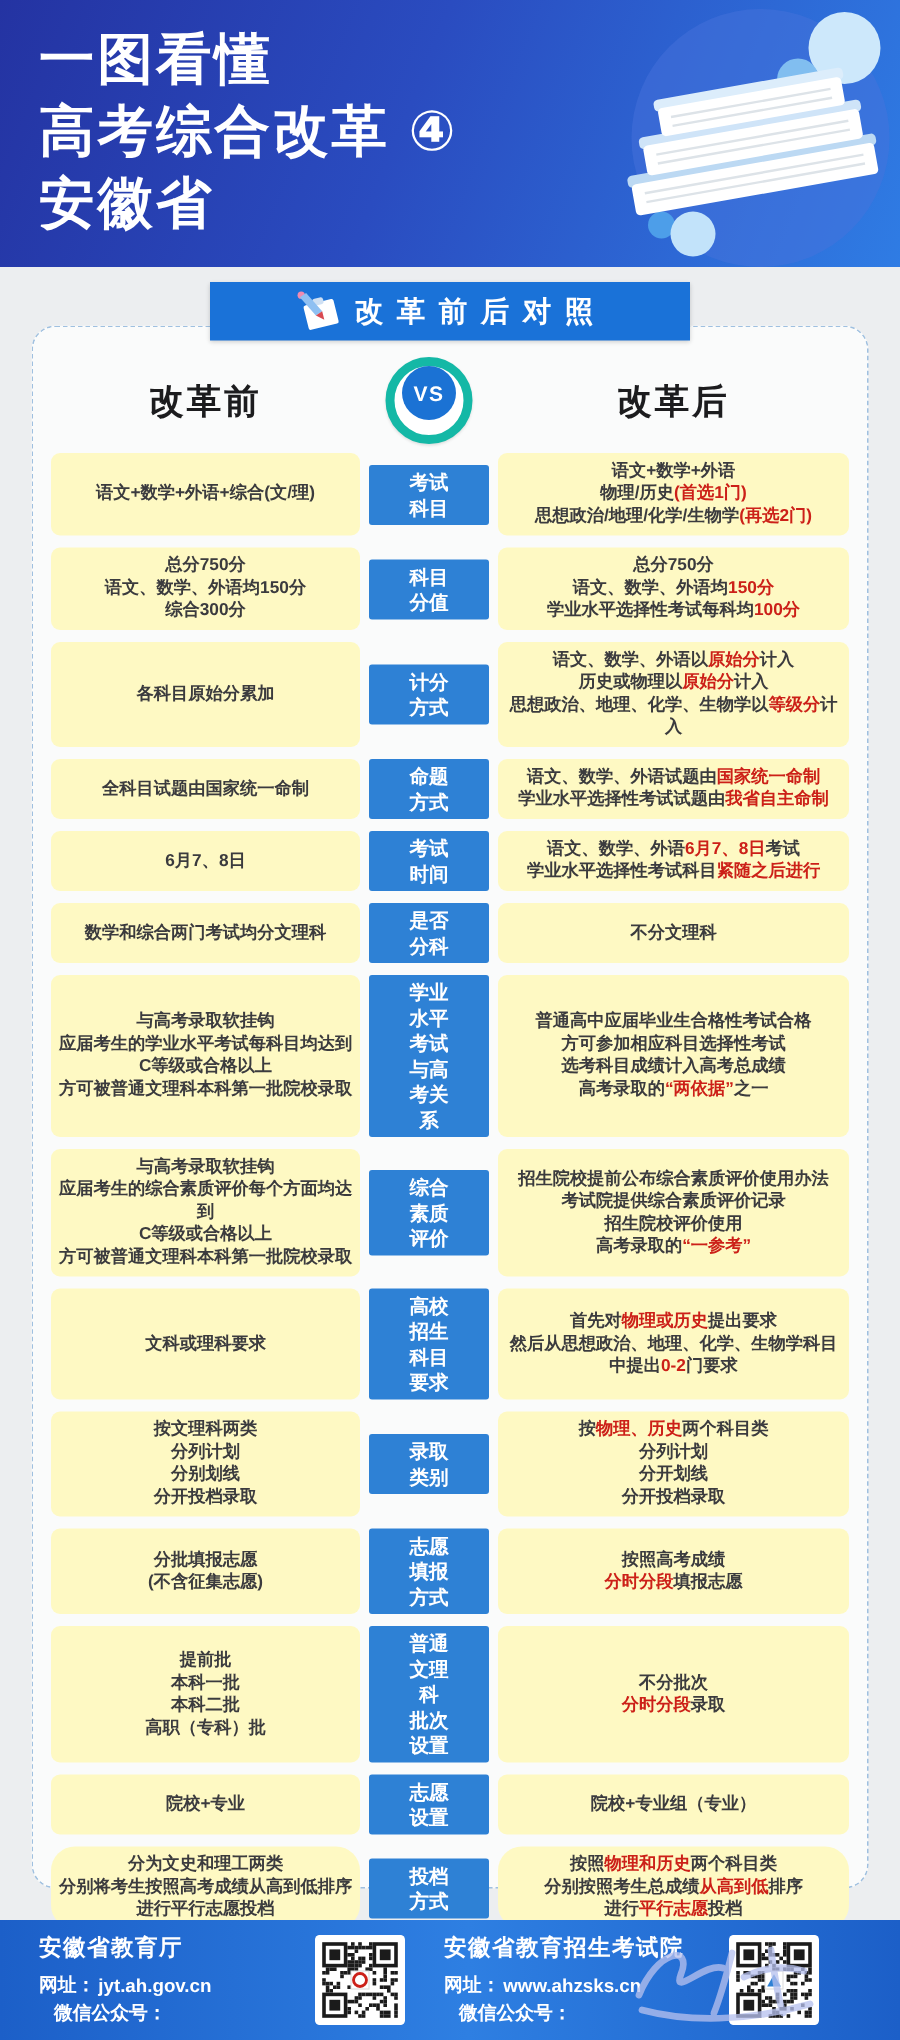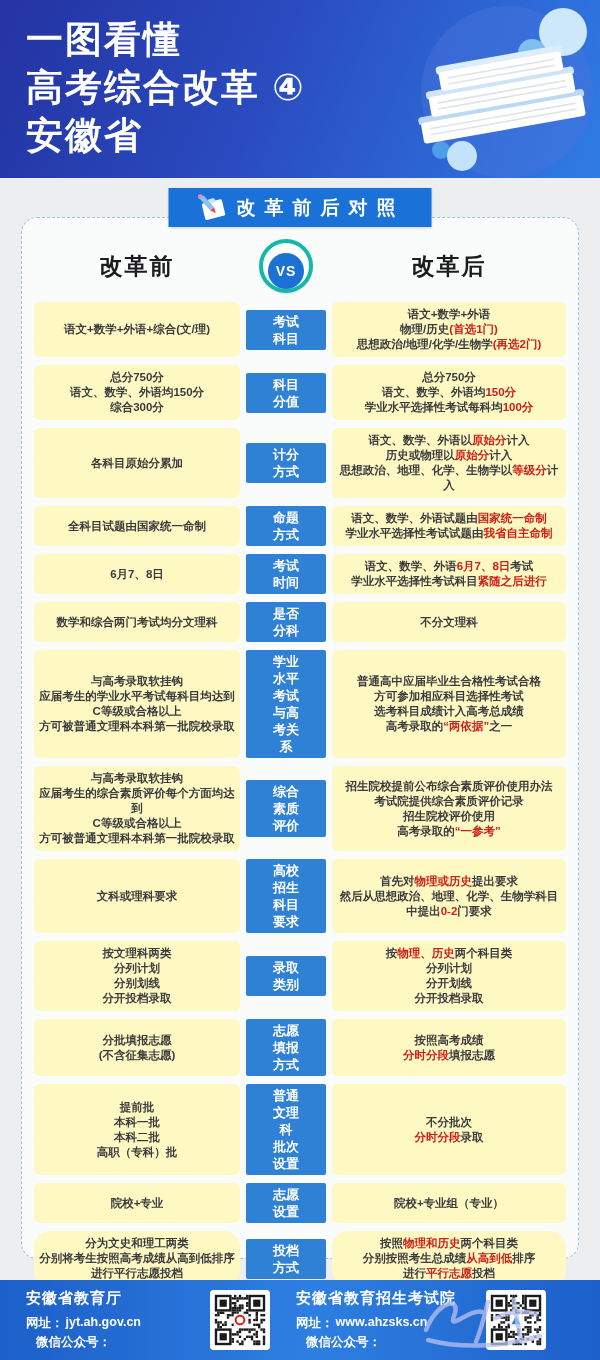--- a/index.html
+++ b/index.html
@@ -7,47 +7,47 @@
   .page{position:relative;width:600px;height:1360px;overflow:hidden;}
 
   
   .header{position:relative;height:178px;background:linear-gradient(112deg,#2433a2 0%,#2a4cc0 45%,#2f7ce4 100%);overflow:hidden;}
   .title{position:absolute;left:26px;top:16px;color:#fff;font-weight:bold;font-size:37px;line-height:48px;letter-spacing:2px;z-index:2;}
   .header-art{position:absolute;right:0;top:0;width:245px;height:178px;}
 
   
   .middle{position:relative;height:1102px;background:#eceef0;}
   .banner{position:absolute;left:50%;top:10px;transform:translateX(-50%);z-index:3;
-    width:263px;height:39px;background:#1a72d8;color:#fff;display:flex;align-items:center;justify-content:center;
+    width:320px;height:39px;background:#1a72d8;color:#fff;display:flex;align-items:center;justify-content:center;
     font-size:19px;font-weight:bold;box-shadow:0 1px 3px rgba(0,0,0,.18);}
   .banner-text{letter-spacing:9px;text-indent:9px;}
   .card{position:absolute;top:39px;left:21px;right:21px;height:1042px;background:#fafbfb;
     border:1px dashed #9fc0e0;border-radius:16px;box-sizing:border-box;
     padding:12px 12px 12px;display:flex;flex-direction:column;gap:8px;}
   .head-row{flex:none;display:grid;grid-template-columns:206px 80px 1fr;gap:6px;align-items:center;height:56px;margin-top:8px;}
   .head-cell{text-align:center;font-size:23px;font-weight:bold;color:#1c1c1e;letter-spacing:2px;}
-  .vs-badge{width:46px;height:46px;margin:0 auto;border-radius:50%;background:#fff;border:4px solid #14b8a6;display:flex;align-items:flex-end;justify-content:center;box-shadow:0 1px 2px rgba(0,0,0,.12);}
+  .vs-badge{width:46px;height:46px;margin:0 auto;border-radius:50%;background:#fff;border:6px solid #14b8a6;display:flex;align-items:flex-start;justify-content:center;box-shadow:0 1px 2px rgba(0,0,0,.12);}
   .vs-inner{width:36px;height:36px;border-radius:50%;background:#1b72d4;color:#fff;font-weight:bold;font-size:14px;display:flex;align-items:center;justify-content:center;letter-spacing:1px;}
   .rows{flex:1;display:flex;flex-direction:column;gap:8px;}
   .row{flex:1 1 auto;display:grid;grid-template-columns:206px 80px 1fr;gap:6px;align-items:stretch;}
   .cell{background:#fef9c3;border-radius:6px;display:flex;flex-direction:column;justify-content:center;align-items:center;
     text-align:center;font-size:11.5px;line-height:15px;color:#3b3b3e;font-weight:600;padding:5px 3px;}
   .rows .row:last-child .cell{border-radius:16px;}
   .mid{display:flex;align-items:center;justify-content:center;}
   .cat{background:#2e81d5;color:#fff;font-size:13px;line-height:17px;font-weight:bold;padding:3px 21px;border-radius:2px;text-align:center;}
   .red{color:#cc2018;font-weight:bold;}
 
   
   .footer{position:relative;height:80px;background:linear-gradient(90deg,#1c5fc8 0%,#2e7fe2 52%,#1c5fc8 100%);
     display:flex;align-items:center;padding:0 14px;box-sizing:border-box;color:#fff;gap:12px;}
   .f-col{display:flex;flex-direction:column;gap:7px;}
   .f-col.left{width:172px;margin-left:12px;}
   .f-col.right{width:178px;margin-left:14px;}
   .f-org{font-size:15px;font-weight:bold;letter-spacing:1px;}
-  .f-line{font-size:12.5px;font-weight:bold;display:flex;flex-wrap:wrap;gap:2px;}
+  .f-line{font-size:12.5px;font-weight:bold;display:flex;flex-wrap:wrap;gap:2px;align-items:center;}
   .f-wechat{margin-left:10px;}
   .qr{width:60px;height:60px;border-radius:3px;flex:none;}
   .watermark{position:absolute;right:52px;top:8px;width:130px;height:66px;z-index:4;pointer-events:none;opacity:.85;}
 </style>
 </head>
 <body>
 
 <div class="page">
 
   <div class="header">

